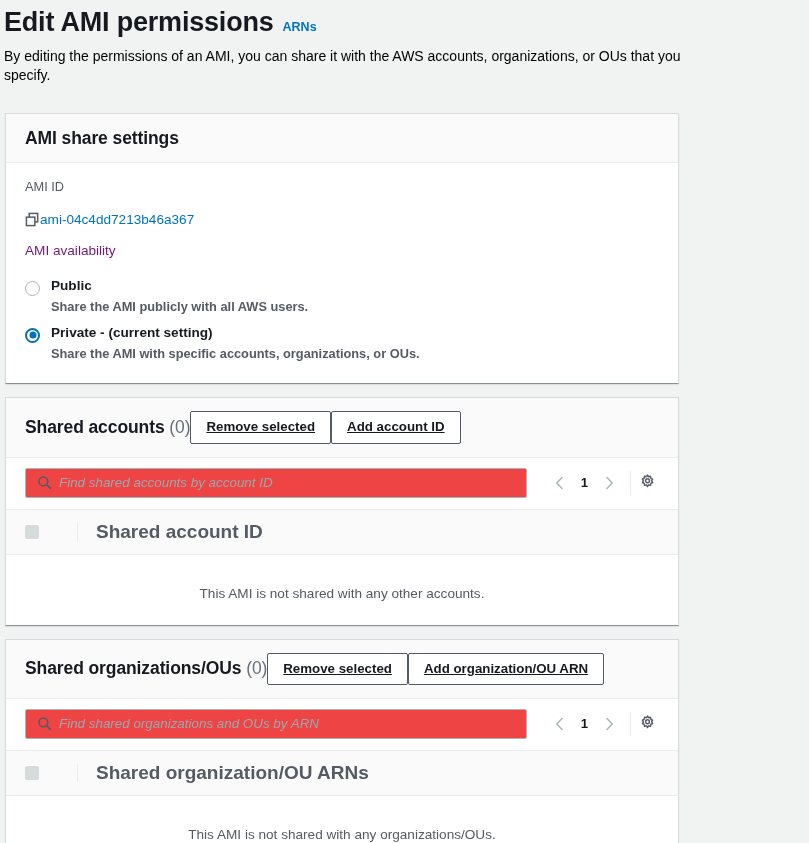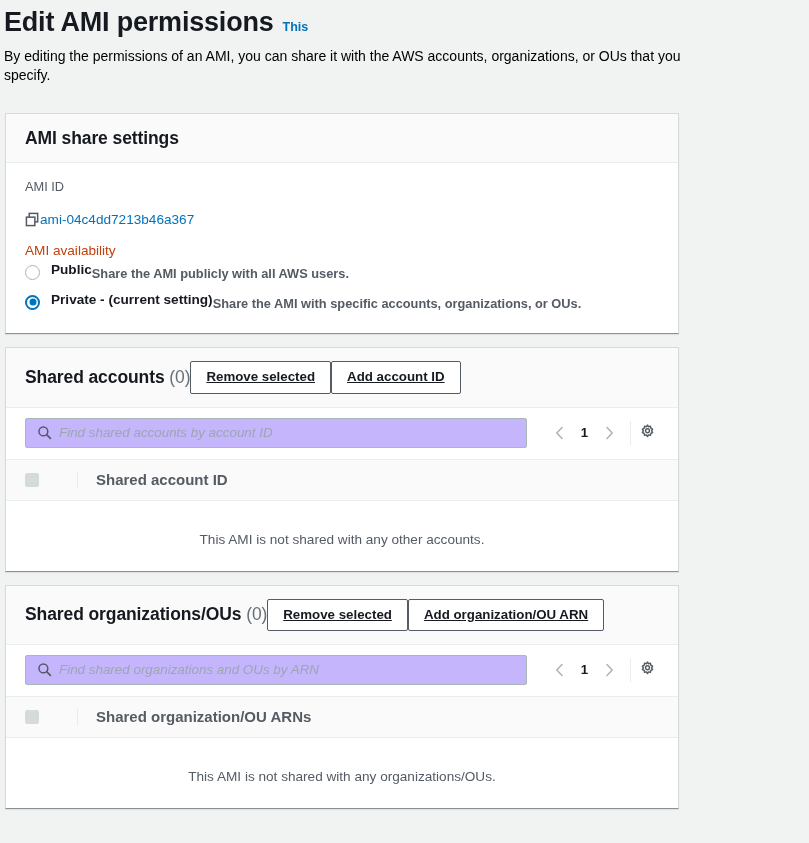--- a/index.html
+++ b/index.html
@@ -51,35 +51,35 @@
 
   
   .field-label { font-size: 12.8px; color: #545b64; margin-bottom: 18px; }
   .ami-id-row { display: flex; align-items: center; margin-bottom: 16px; }
   .copy-icon { width: 15px; height: 15px; display: block; flex: none; cursor: pointer; }
   .ami-id-link {
     font-size: 13.6px; color: #0073bb; text-decoration: none; cursor: pointer;
   }
 
   
-  .radio-group-label { font-size: 13.6px; color: #c2410c; margin-bottom: 4px; }
+  .radio-group-label { font-size: 13.6px; color: #701a75; margin-bottom: 20px; }
   .radio-row { display: flex; gap: 11px; margin-bottom: 3px; }
   .radio-row + .radio-row { margin-top: 9px; }
   .radio {
     width: 15px; height: 15px; border-radius: 50%;
     border: 1px solid #aab7b8; background: #fff;
     margin-top: 3px; flex: none; position: relative; cursor: pointer;
   }
   .radio.checked { border-color: #0073bb; border-width: 2px; background: #fff; }
   .radio.checked::after {
     content: ""; position: absolute; left: 50%; top: 50%;
     width: 7px; height: 7px; border-radius: 50%;
     background: #0073bb; transform: translate(-50%, -50%);
   }
-  .radio-texts { display: flex; }
+  .radio-texts { display: flex; flex-direction: column; }
   .radio-label { font-size: 13.6px; font-weight: 700; color: #16191f; line-height: 1.25; }
   .radio-desc { font-size: 12.8px; color: #545b64; margin-top: 4px; line-height: 1.3; font-weight: bold; }
 
   
   .btn-group { display: flex; gap: 0; text-decoration: underline; }
   .btn {
     background: #ffffff;
     border: 1px solid #545b64;
     border-radius: 2px;
     color: #16191f;
@@ -93,21 +93,21 @@
 
   
   .table-toolbar {
     display: flex; align-items: center; gap: 0;
     padding: 10px 15px 11px 19px;
     background: #ffffff;
   }
   .search-wrap {
     flex: 1 1 auto; position: relative;
     border: 1px solid #aab7b8; border-radius: 2px;
-    background: #c4b5fd; height: 30px; display: flex; align-items: center;
+    background: #ef4444; height: 30px; display: flex; align-items: center;
   }
   .search-icon { width: 15px; height: 15px; margin: 0 7px 0 11px; flex: none; }
   .search-input {
     border: 0; outline: 0; background: transparent;
     font-family: "Liberation Sans", sans-serif;
     font-size: 13.4px; color: #16191f;
     width: 100%; height: 100%; padding: 0; padding-right: 10px;
   }
   .search-input::placeholder { color: #9ba7b0; font-style: italic; opacity: 1; }
 
@@ -130,39 +130,39 @@
     border-bottom: 1px solid #eaeded;
     display: flex; align-items: center;
     padding: 11px 19px;
   }
   .th-check-cell { width: 52px; display: flex; align-items: center; }
   .check-box-disabled {
     width: 14px; height: 14px; border-radius: 2px;
     background: #d5dbdb; border: 1px solid #d5dbdb;
   }
   .th-divider { width: 1px; height: 18px; background: #eaeded; margin-right: 18px; }
-  .th-label { font-size: 15px; font-weight: 700; color: #545b64; }
+  .th-label { font-size: 19px; font-weight: 700; color: #545b64; }
   .empty-row {
     display: flex; align-items: center; justify-content: center;
     padding: 31px 10px 24px 10px;
     font-size: 13.6px; color: #545b64;
   }
 
   .spacer-16 { height: 16px; }
   .spacer-12 { height: 13px; }
 </style>
 </head>
 <body>
 
 <div class="page">
 
   <div class="page-header">
     <div class="title-row">
       <h1 class="page-title">Edit AMI permissions</h1>
-      <a class="info-link">This</a>
+      <a class="info-link">ARNs</a>
     </div>
     <p class="page-desc">By editing the permissions of an AMI, you can share it with the AWS accounts, organizations, or OUs that you specify.</p>
   </div>
 
   <div class="spacer-16"></div>
 
   <div class="panel">
     <div class="panel-header">
       <span class="panel-title">AMI share settings</span>
     </div>

